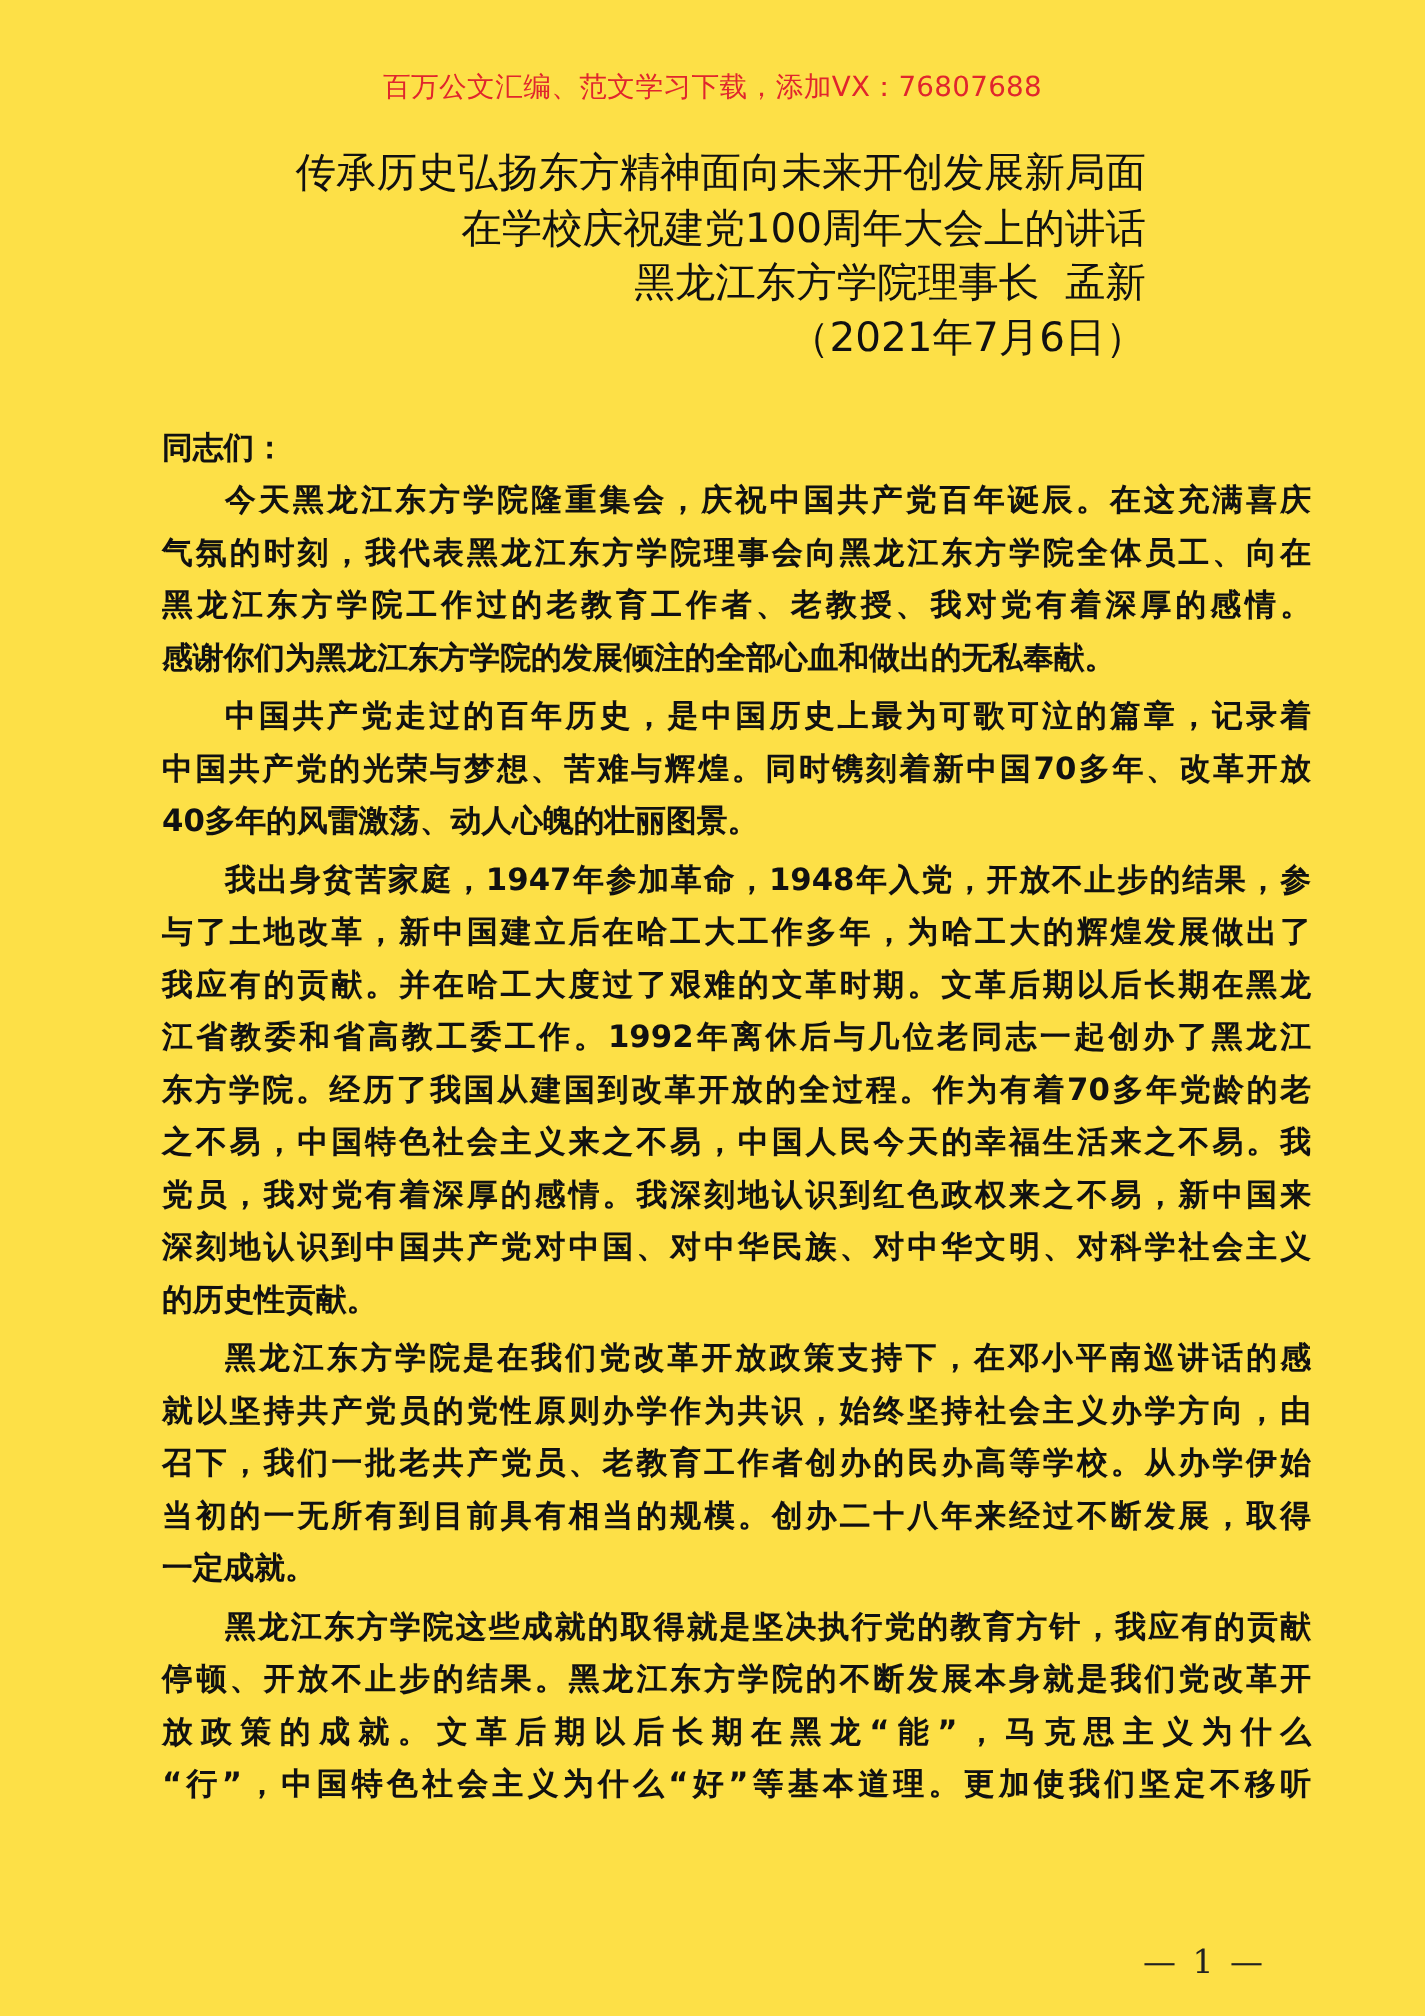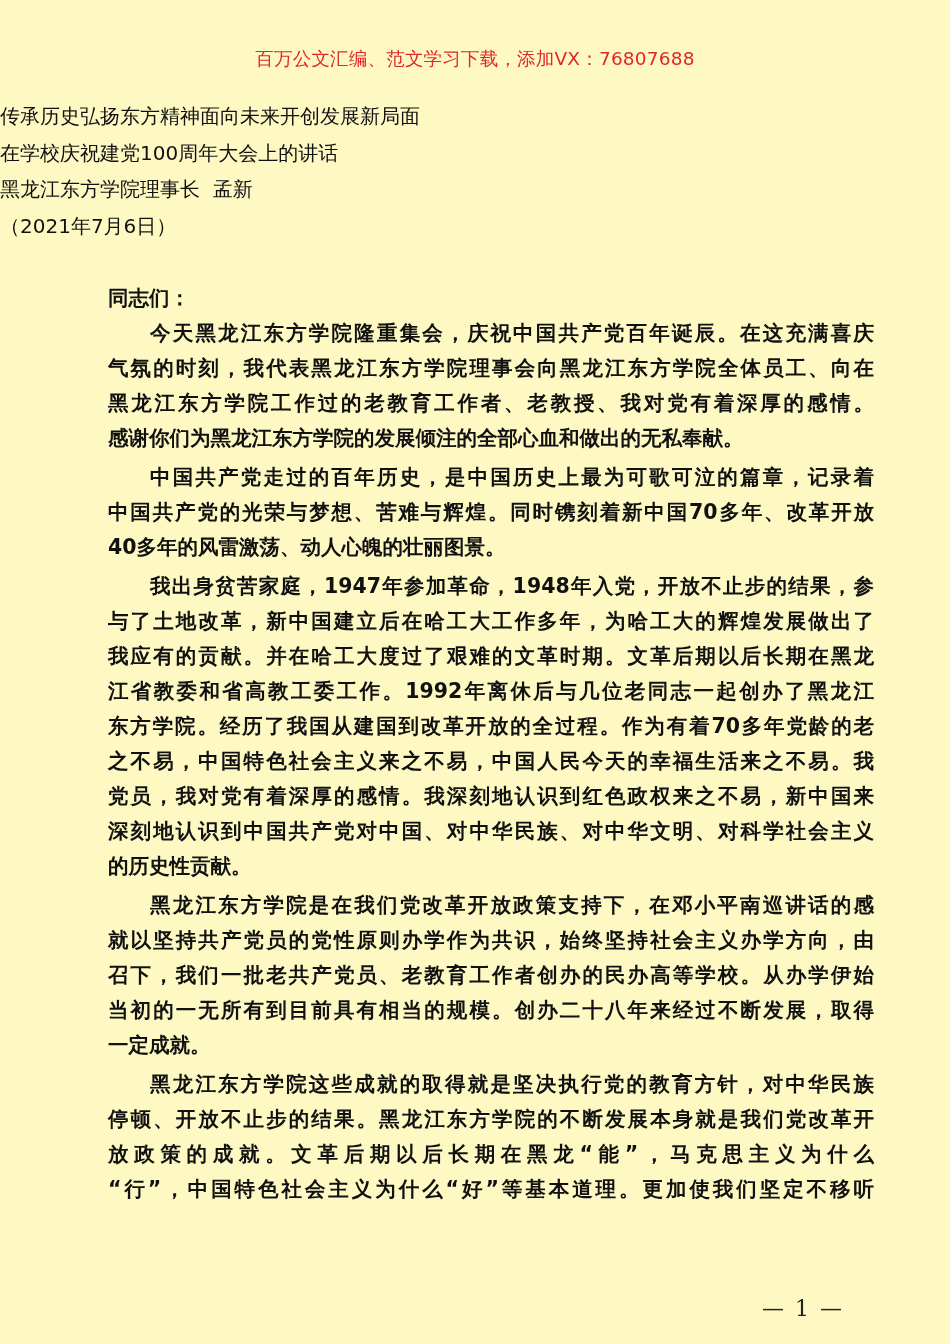--- a/index.html
+++ b/index.html
@@ -13,40 +13,40 @@
     position: relative;
     overflow: hidden;
     font-family: "DejaVu Sans", "Liberation Sans", sans-serif;
     color: #1a1a1a;
   }
   .page {
     position: absolute;
     left: 0; top: 0;
     width: 950px;
     height: 1344px;
-    background: #fef9c3;
+    background: #fde047;
   }
   .watermark {
     position: absolute;
     top: 46px;
     left: 0;
     width: 950px;
     text-align: center;
     color: #e0262d;
     font-size: 18.5px;
     letter-spacing: 0.2px;
     line-height: 26px;
   }
   .title-block {
     position: absolute;
     top: 98px;
     left: 0;
     width: 764px;
-    text-align: left;
-    font-size: 20px;
+    text-align: right;
+    font-size: 27px;
     line-height: 36.5px;
     color: #111;
   }
   .title-block div { white-space: nowrap; }
   .body {
     position: absolute;
     left: 108px;
     top: 281px;
     width: 766px;
     font-size: 20.5px;
@@ -128,21 +128,21 @@
     <div>
       <span class="line indent">黑龙江东方学院是在我们党改革开放政策支持下，在邓小平南巡讲话的感</span>
       <span class="line">就以坚持共产党员的党性原则办学作为共识，始终坚持社会主义办学方向，由</span>
       <span class="line">召下，我们一批老共产党员、老教育工作者创办的民办高等学校。从办学伊始</span>
       <span class="line">当初的一无所有到目前具有相当的规模。创办二十八年来经过不断发展，取得</span>
       <span class="line last">一定成就。</span>
     </div>
     <div class="para-gap"></div>
 
     <div>
-      <span class="line indent">黑龙江东方学院这些成就的取得就是坚决执行党的教育方针，对中华民族</span>
+      <span class="line indent">黑龙江东方学院这些成就的取得就是坚决执行党的教育方针，我应有的贡献</span>
       <span class="line">停顿、开放不止步的结果。黑龙江东方学院的不断发展本身就是我们党改革开</span>
       <span class="line">放政策的成就。文革后期以后长期在黑龙“能”，马克思主义为什么</span>
       <span class="line">“行”，中国特色社会主义为什么“好”等基本道理。更加使我们坚定不移听</span>
     </div>
   </div>
 
   <div class="page-number">— 1 —</div>
 </div>
 
 </body></html>

